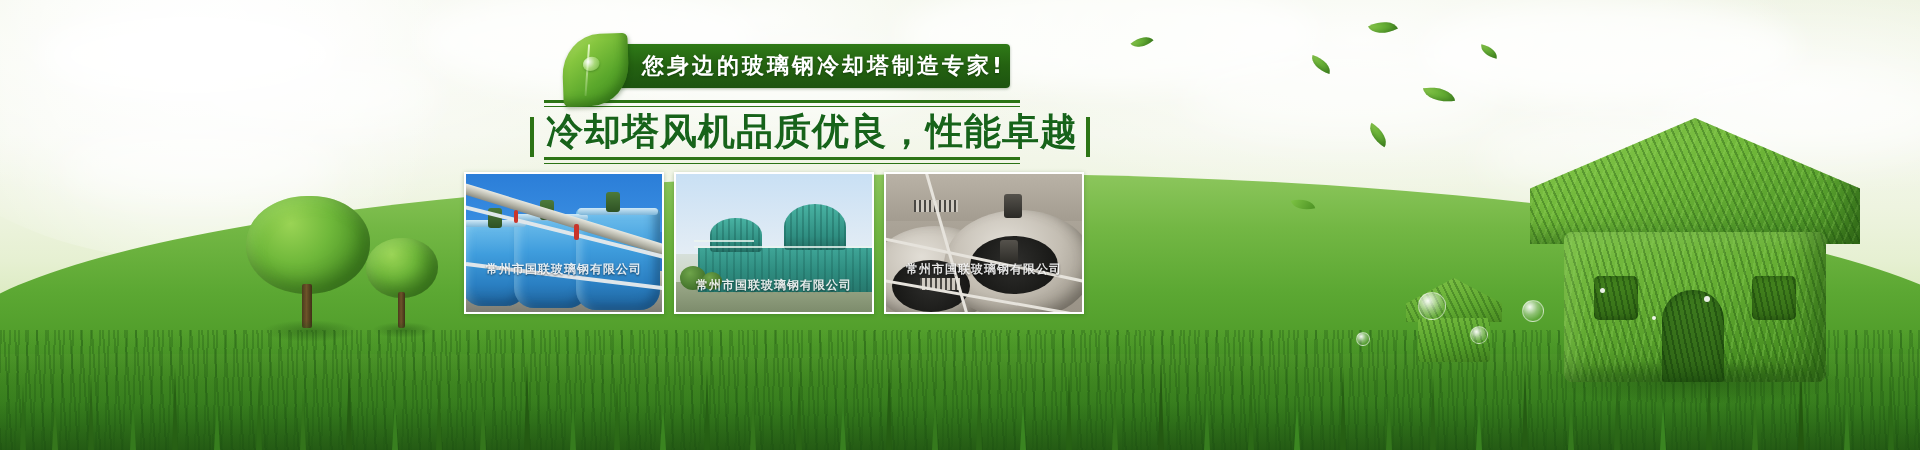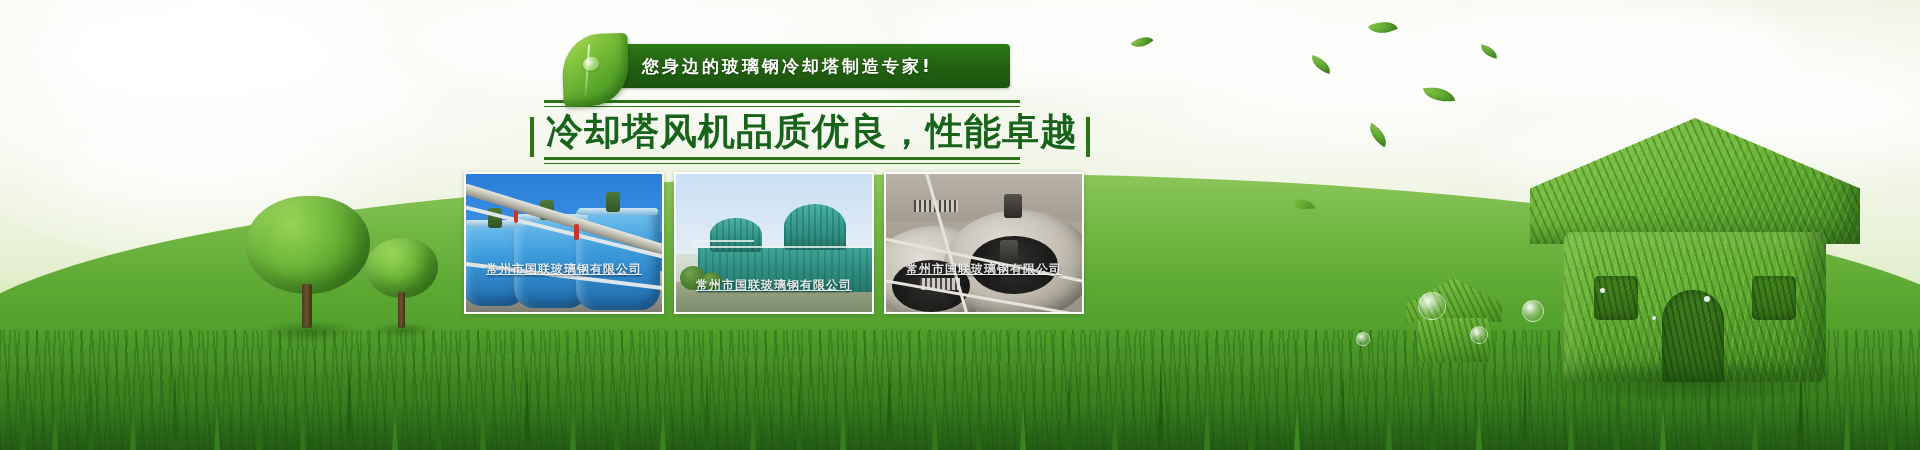--- a/index.html
+++ b/index.html
@@ -151,21 +151,21 @@
   .tagline-wrap{position:absolute;left:556px;top:44px;height:44px;display:flex;align-items:center;}
   .tag-strip{
     position:absolute;left:10px;top:0;height:44px;width:444px;
     border-radius:22px 4px 4px 22px;
     background:linear-gradient(180deg,#2f7a17 0%,#246211 48%,#1d5410 100%);
     box-shadow:0 1px 3px rgba(20,60,10,.35);
   }
   .tag-text{
     position:relative;z-index:3;color:#ffffff;
     font-family:"DejaVu Sans","Liberation Sans",sans-serif;
-    font-size:17px;font-weight:700;letter-spacing:3px;
+    font-size:22px;font-weight:700;letter-spacing:3px;
     padding-left:86px;line-height:44px;white-space:nowrap;
     text-shadow:0 1px 2px rgba(10,40,6,.55);
   }
   .leaf-badge{
     position:absolute;left:0px;top:-16px;width:92px;height:78px;z-index:4;
     transform:rotate(-16deg);
   }
   .leaf-badge .lf{
     position:absolute;left:6px;top:4px;width:66px;height:72px;
     border-radius:58% 8% 58% 8%;
@@ -205,21 +205,20 @@
   .photos{position:absolute;left:464px;top:172px;display:flex;gap:10px;}
   .photo{
     position:relative;width:196px;height:138px;overflow:hidden;
     border:2px solid #ffffff;box-shadow:0 1px 4px rgba(40,80,30,.3);
   }
   .wm{
     position:absolute;left:0;right:0;bottom:34px;text-align:center;
     color:rgba(255,255,255,.88);font-size:12px;font-weight:700;letter-spacing:1px;
     text-shadow:0 1px 2px rgba(0,0,0,.55);white-space:nowrap;
     font-family:"DejaVu Sans","Liberation Sans",sans-serif;
-    text-decoration:underline;
   }
   .wm.low{bottom:18px;}
 
   
   .p1{background:linear-gradient(180deg,#2e7fd6 0%,#2f82da 30%,#2c76c6 55%,#2a6fb8 100%);}
   .p1 .sky{position:absolute;left:0;top:0;right:0;height:42%;background:linear-gradient(180deg,#2b7ed8,#3b8fe2);}
   .p1 .tank{
     position:absolute;border-radius:6px 6px 20px 20px;
     background:linear-gradient(180deg,#74c2ee 0%,#3f9ddd 40%,#2a7fc2 75%,#1f639b 100%);
     box-shadow:inset -6px -4px 10px rgba(16,60,100,.5), inset 5px 3px 8px rgba(200,240,255,.35);

